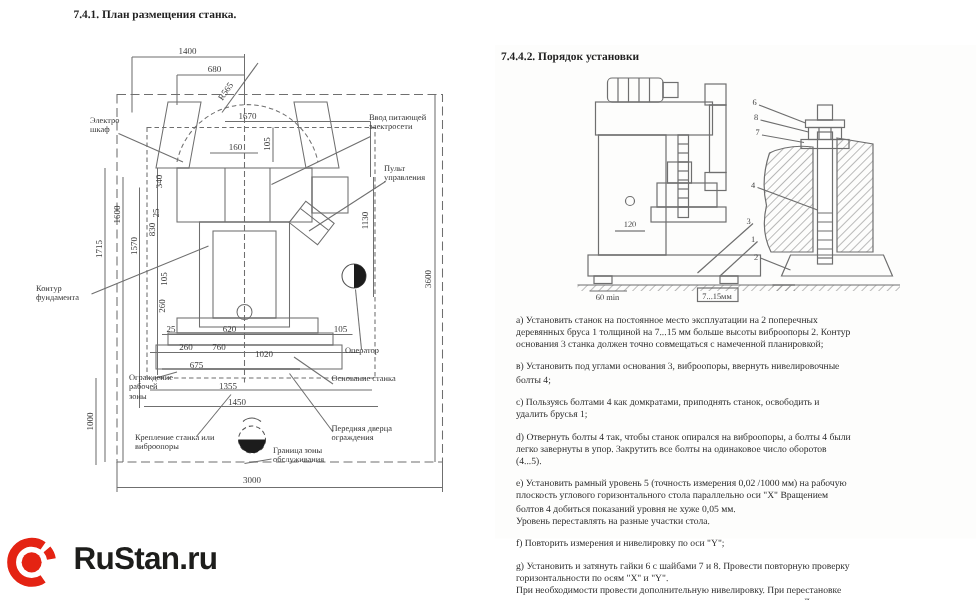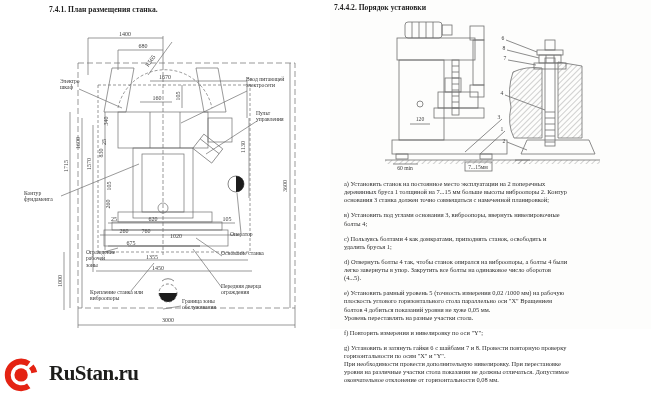--- a/index.html
+++ b/index.html
@@ -1,30 +1,30 @@
 <!DOCTYPE html>
 <html><head>
 <meta charset="utf-8">
 <style>
   html,body{margin:0;padding:0;background:#ffffff;}
   body{width:651px;height:400px;overflow:hidden;position:relative;
        font-family:"Liberation Serif", serif;color:#2b2b2b;}
   .panel{position:absolute;top:0;height:329px;}
   #left-panel{left:0;width:330px;}
-  #right-panel{left:330px;width:321px;background:#fdfdfc;}
+  #right-panel{left:330px;width:321px;background:#fdfdfc;margin-top:30px;}
   .heading{position:absolute;font-weight:bold;font-size:7.6px;color:#1f1f1f;white-space:nowrap;}
   #left-heading{left:49px;top:5px;}
   #right-heading{left:4px;top:3px;}
   svg.drawing{position:absolute;left:0;top:0;}
   .dlabel{position:absolute;font-size:5.6px;line-height:1.15;color:#333;white-space:pre-line;}
   .instructions{position:absolute;left:14px;top:180px;width:302px;font-size:6.4px;
                 line-height:1.27;color:#2d2d2d;}
   .instructions p{margin:0 0 7px 0;white-space:pre-line;}
   #logo{position:absolute;left:2px;top:351px;display:flex;align-items:center;gap:5px;}
-  #logo-text{font-family:Liberation Serif, serif;font-weight:bold;font-size:21px;
+  #logo-text{font-family:Liberation Sans, sans-serif;font-weight:bold;font-size:21px;
              color:#1d1d1b;letter-spacing:-0.5px;}
   text{font-family:"Liberation Serif", serif;fill:#3d3d3d;}
 </style>
 </head>
 <body>
 
 <div class="panel" id="left-panel">
   <div class="heading" id="left-heading">7.4.1. План размещения станка.</div>
 
   <svg class="drawing" width="330" height="345" viewBox="0 0 330 345">

